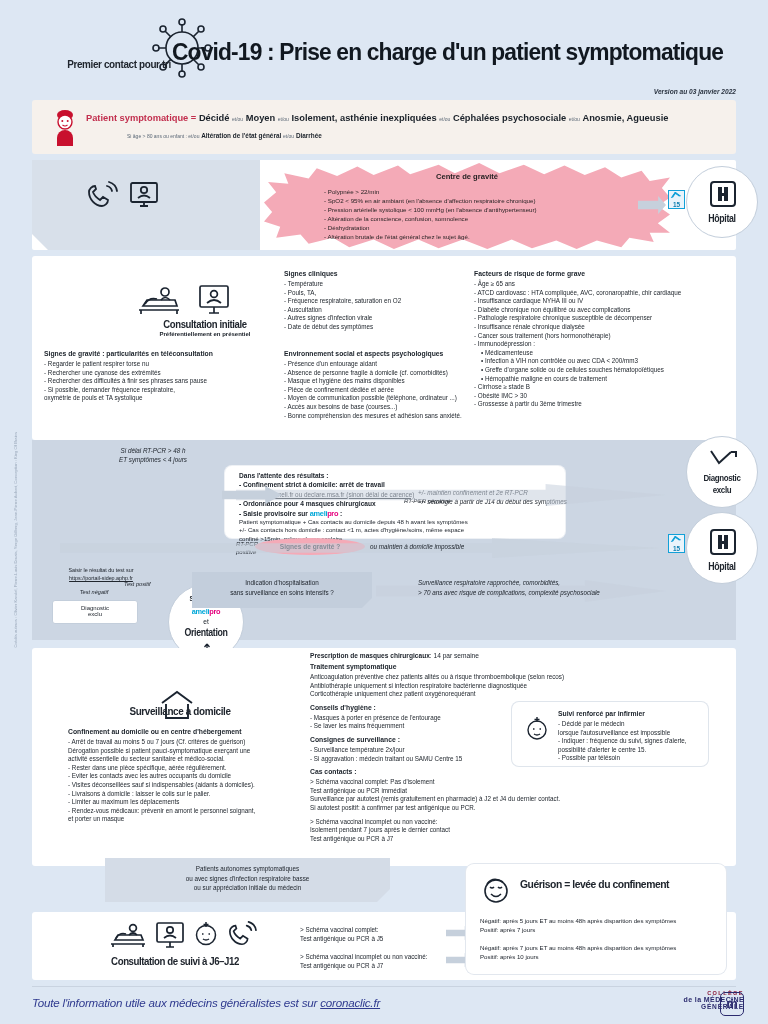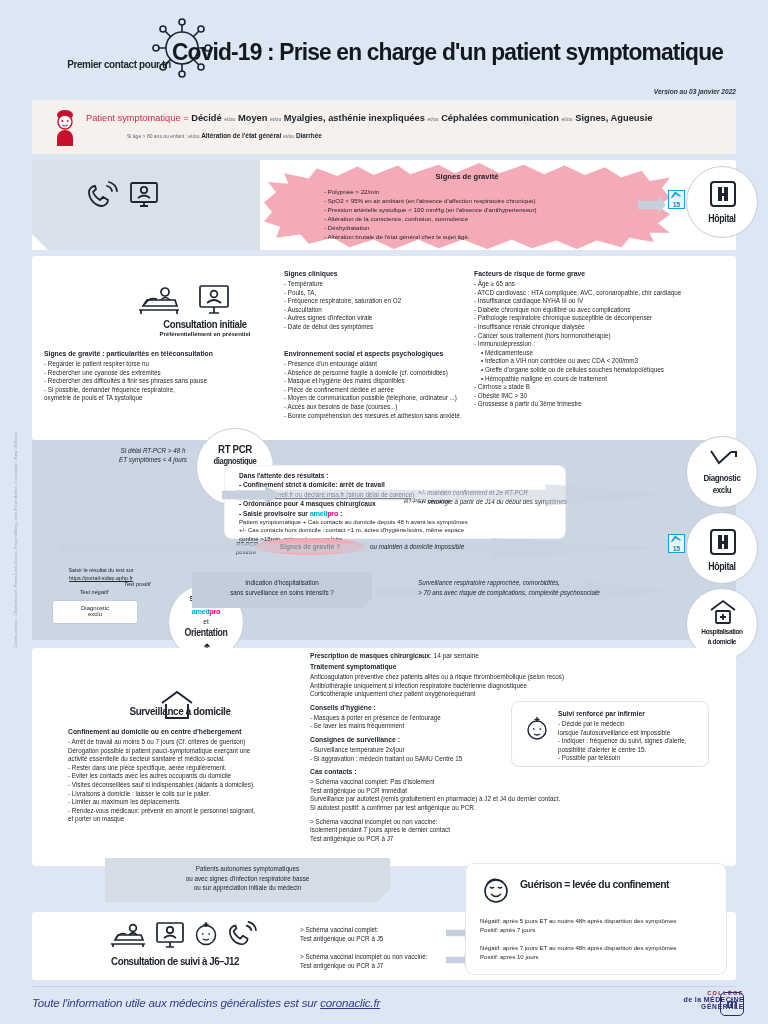--- a/index.html
+++ b/index.html
@@ -27,21 +27,21 @@
   }
 
   
   .sheet{ position:absolute; background:#ffffff; }
   .band{ position:absolute; background:#d7dfe9; }
 
   
   .symp{ left:32px; top:100px; width:704px; height:54px; background:#f6f1ec; border-radius:3px; }
   .symp .line1{ position:absolute; left:54px; top:13px; font-size:9.3px; white-space:nowrap; }
   .symp .line2{ position:absolute; left:95px; top:32px; font-size:6.4px; white-space:nowrap; }
-  .symp .lbl{ color:#c22f4e; font-weight:400;text-align:center; }
+  .symp .lbl{ color:#c22f4e; font-weight:700;text-align:center; }
   .symp .sym{ font-weight:600; color:#1a2129; }
   .symp .eo{ font-size:5px; color:#5b6876; font-weight:400; }
   .symp .b2{ font-weight:600; color:#1a2129; }
   .girl{ position:absolute; left:20px; top:8px; width:26px; height:38px; }
 
   
   .sec1{ left:32px; top:160px; width:704px; height:90px; background:#ffffff; border-radius:2px; }
   .s1box{ position:absolute; left:0px; top:0px; width:228px; height:90px; background:#d8e0ea;
           clip-path:polygon(0 0,100% 0,100% 100%,16px 100%,0 calc(100% - 16px)); }
   .s1lbl{ position:absolute; left:24px; top:58px; width:190px; text-align:center;
@@ -174,25 +174,25 @@
         <circle cx="15.7" cy="13" r="1" fill="#c8102e"></circle>
       <path d="M10.5 17q2.5 2 5 0" stroke="#c8102e" stroke-width="1.1" fill="none"></path>
       <path d="M5 38v-8a8 8 0 0 1 16 0v8z" fill="#c8102e"></path>
     </svg>
     <div class="line1">
       <span class="lbl">Patient symptomatique =</span>
       <span class="sym">Décidé</span>
       <span class="eo">et/ou</span>
       <span class="sym">Moyen</span>
       <span class="eo">et/ou</span>
-      <span class="sym">Myalgies, asthénie inexpliquées</span>
+      <span class="sym">Isolement, asthénie inexpliquées</span>
       <span class="eo">et/ou</span>
-      <span class="sym">Céphalées communication</span>
+      <span class="sym">Céphalées psychosociale</span>
       <span class="eo">et/ou</span>
-      <span class="sym">Signes, Agueusie</span>
+      <span class="sym">Anosmie, Agueusie</span>
     </div>
     <div class="line2">
       <span class="eo">Si âge &gt; 80 ans ou enfant : et/ou</span>
       <span class="b2">Altération de l'état général</span>
       <span class="eo">et/ou</span>
       <span class="b2">Diarrhée</span>
     </div>
   </div>
 
   <div class="sec1 sheet"></div>
@@ -207,21 +207,21 @@
     <g fill="none" stroke="#1b2430" stroke-width="1.8">
       <rect x="3" y="3" width="26" height="19" rx="1.5"></rect>
       <circle cx="16" cy="10" r="3.2"></circle>
       <path d="M10 18q6-5 12 0M12 26h8M16 22v4"></path>
     </g>
   </svg>
   <div class="s1lbl">Premier contact pour tri</div>
 
   <div class="burst" style="left:264px;top:163px;">
     <div class="bg"></div>
-    <h4>Signes de gravité</h4>
+    <h4>Centre de gravité</h4>
     <ul>
       <li>- Polypnée &gt; 22/min</li>
       <li>- SpO2 &lt; 95% en air ambiant (en l'absence d'affection respiratoire chronique)</li>
       <li>- Pression artérielle systolique &lt; 100 mmHg (en l'absence d'antihypertenseur)</li>
       <li>- Altération de la conscience, confusion, somnolence</li>
       <li>- Déshydratation</li>
       <li>- Altération brutale de l'état général chez le sujet âgé.</li>
     </ul>
   </div>
   <div class="arrow-r" style="left:638px;top:196px;width:28px;height:18px;"></div>
@@ -311,30 +311,20 @@
       <li>- Masque et hygiène des mains disponibles</li>
       <li>- Pièce de confinement dédiée et aérée</li>
       <li>- Moyen de communication possible (téléphone, ordinateur ...)</li>
       <li>- Accès aux besoins de base (courses...)</li>
       <li>- Bonne compréhension des mesures et adhésion sans anxiété.</li>
     </ul>
   </div>
 
   <div class="band" style="left:32px;top:440px;width:704px;height:200px;background:#ccd6e3;"></div>
 
-  <div class="circ rtpcr">
-    <div class="cap">RT PCR</div>
-    <div class="cap2">diagnostique</div>
-    <svg style="position:absolute;left:24px;top:40px;width:32px;height:28px;" viewBox="0 0 32 28">
-      <g fill="none" stroke="#1b2430" stroke-width="1.5">
-        <path d="M7 3v17a3.5 3.5 0 0 0 7 0V3M5 3h11"></path>
-        <path d="M20 3v7a7 7 0 1 0 8 0V3M18 3h12"></path>
-      </g>
-    </svg>
-  </div>
 
   <div class="rescard">
     <div style="padding:5px 0 0 14px;">
       <div class="t">Dans l'attente des résultats :</div>
       <div class="t">- Confinement strict à domicile: arrêt de travail</div>
       <div class="u">sur declare.ameli.fr ou declare.msa.fr (sinon délai de carence)</div>
       <div class="t">- Ordonnance pour 4 masques chirurgicaux</div>
       <div class="t">
         <span>- Saisie provisoire sur</span>
         <span class="ameli"><span class="a">ameli</span><span class="p">pro</span></span>
@@ -412,31 +402,20 @@
 
   <div class="band" style="left:192px;top:572px;width:180px;height:36px;background:#c3cedc;
        clip-path:polygon(0 0,100% 0,100% calc(100% - 10px),calc(100% - 10px) 100%,0 100%);"></div>
   <div class="txtlbl" style="left:196px;top:578px;width:172px;text-align:center;">Indication d'hospitalisation</div>
   <div class="txtlbl" style="left:190px;top:588px;width:184px;text-align:center;">sans surveillance en soins intensifs ?</div>
 
   <div class="arrow-r" style="left:376px;top:580px;width:290px;height:22px;opacity:.55;"></div>
   <div class="txtlbl italc" style="left:418px;top:578px;">Surveillance respiratoire rapprochée, comorbidités,</div>
   <div class="txtlbl italc" style="left:418px;top:588px;">&gt; 70 ans avec risque de complications, complexité psychosociale</div>
 
-  <div class="circ" style="left:686px;top:588px;width:72px;height:72px;">
-    <svg style="position:absolute;left:22px;top:10px;width:28px;height:26px;" viewBox="0 0 28 26">
-      <g fill="none" stroke="#1b2430" stroke-width="1.8">
-        <path d="M2 11 14 2l12 9"></path>
-          <rect x="7" y="12" width="14" height="12" rx="1"></rect>
-        <path d="M14 15v6M11 18h6"></path>
-      </g>
-    </svg>
-    <div class="cap sm" style="top:38px;">Hospitalisation</div>
-    <div class="cap sm" style="top:48px;">à domicile</div>
-  </div>
 
   <div class="sec3 sheet"></div>
   <svg style="position:absolute;left:160px;top:690px;width:34px;height:30px;" viewBox="0 0 34 30">
     <g fill="none" stroke="#1b2430" stroke-width="1.9">
       <path d="M2 13 17 2l15 11"></path>
         <path d="M6 14v14h22V14"></path>
     </g>
   </svg>
   <div class="s3lbl">Surveillance à domicile</div>
 

